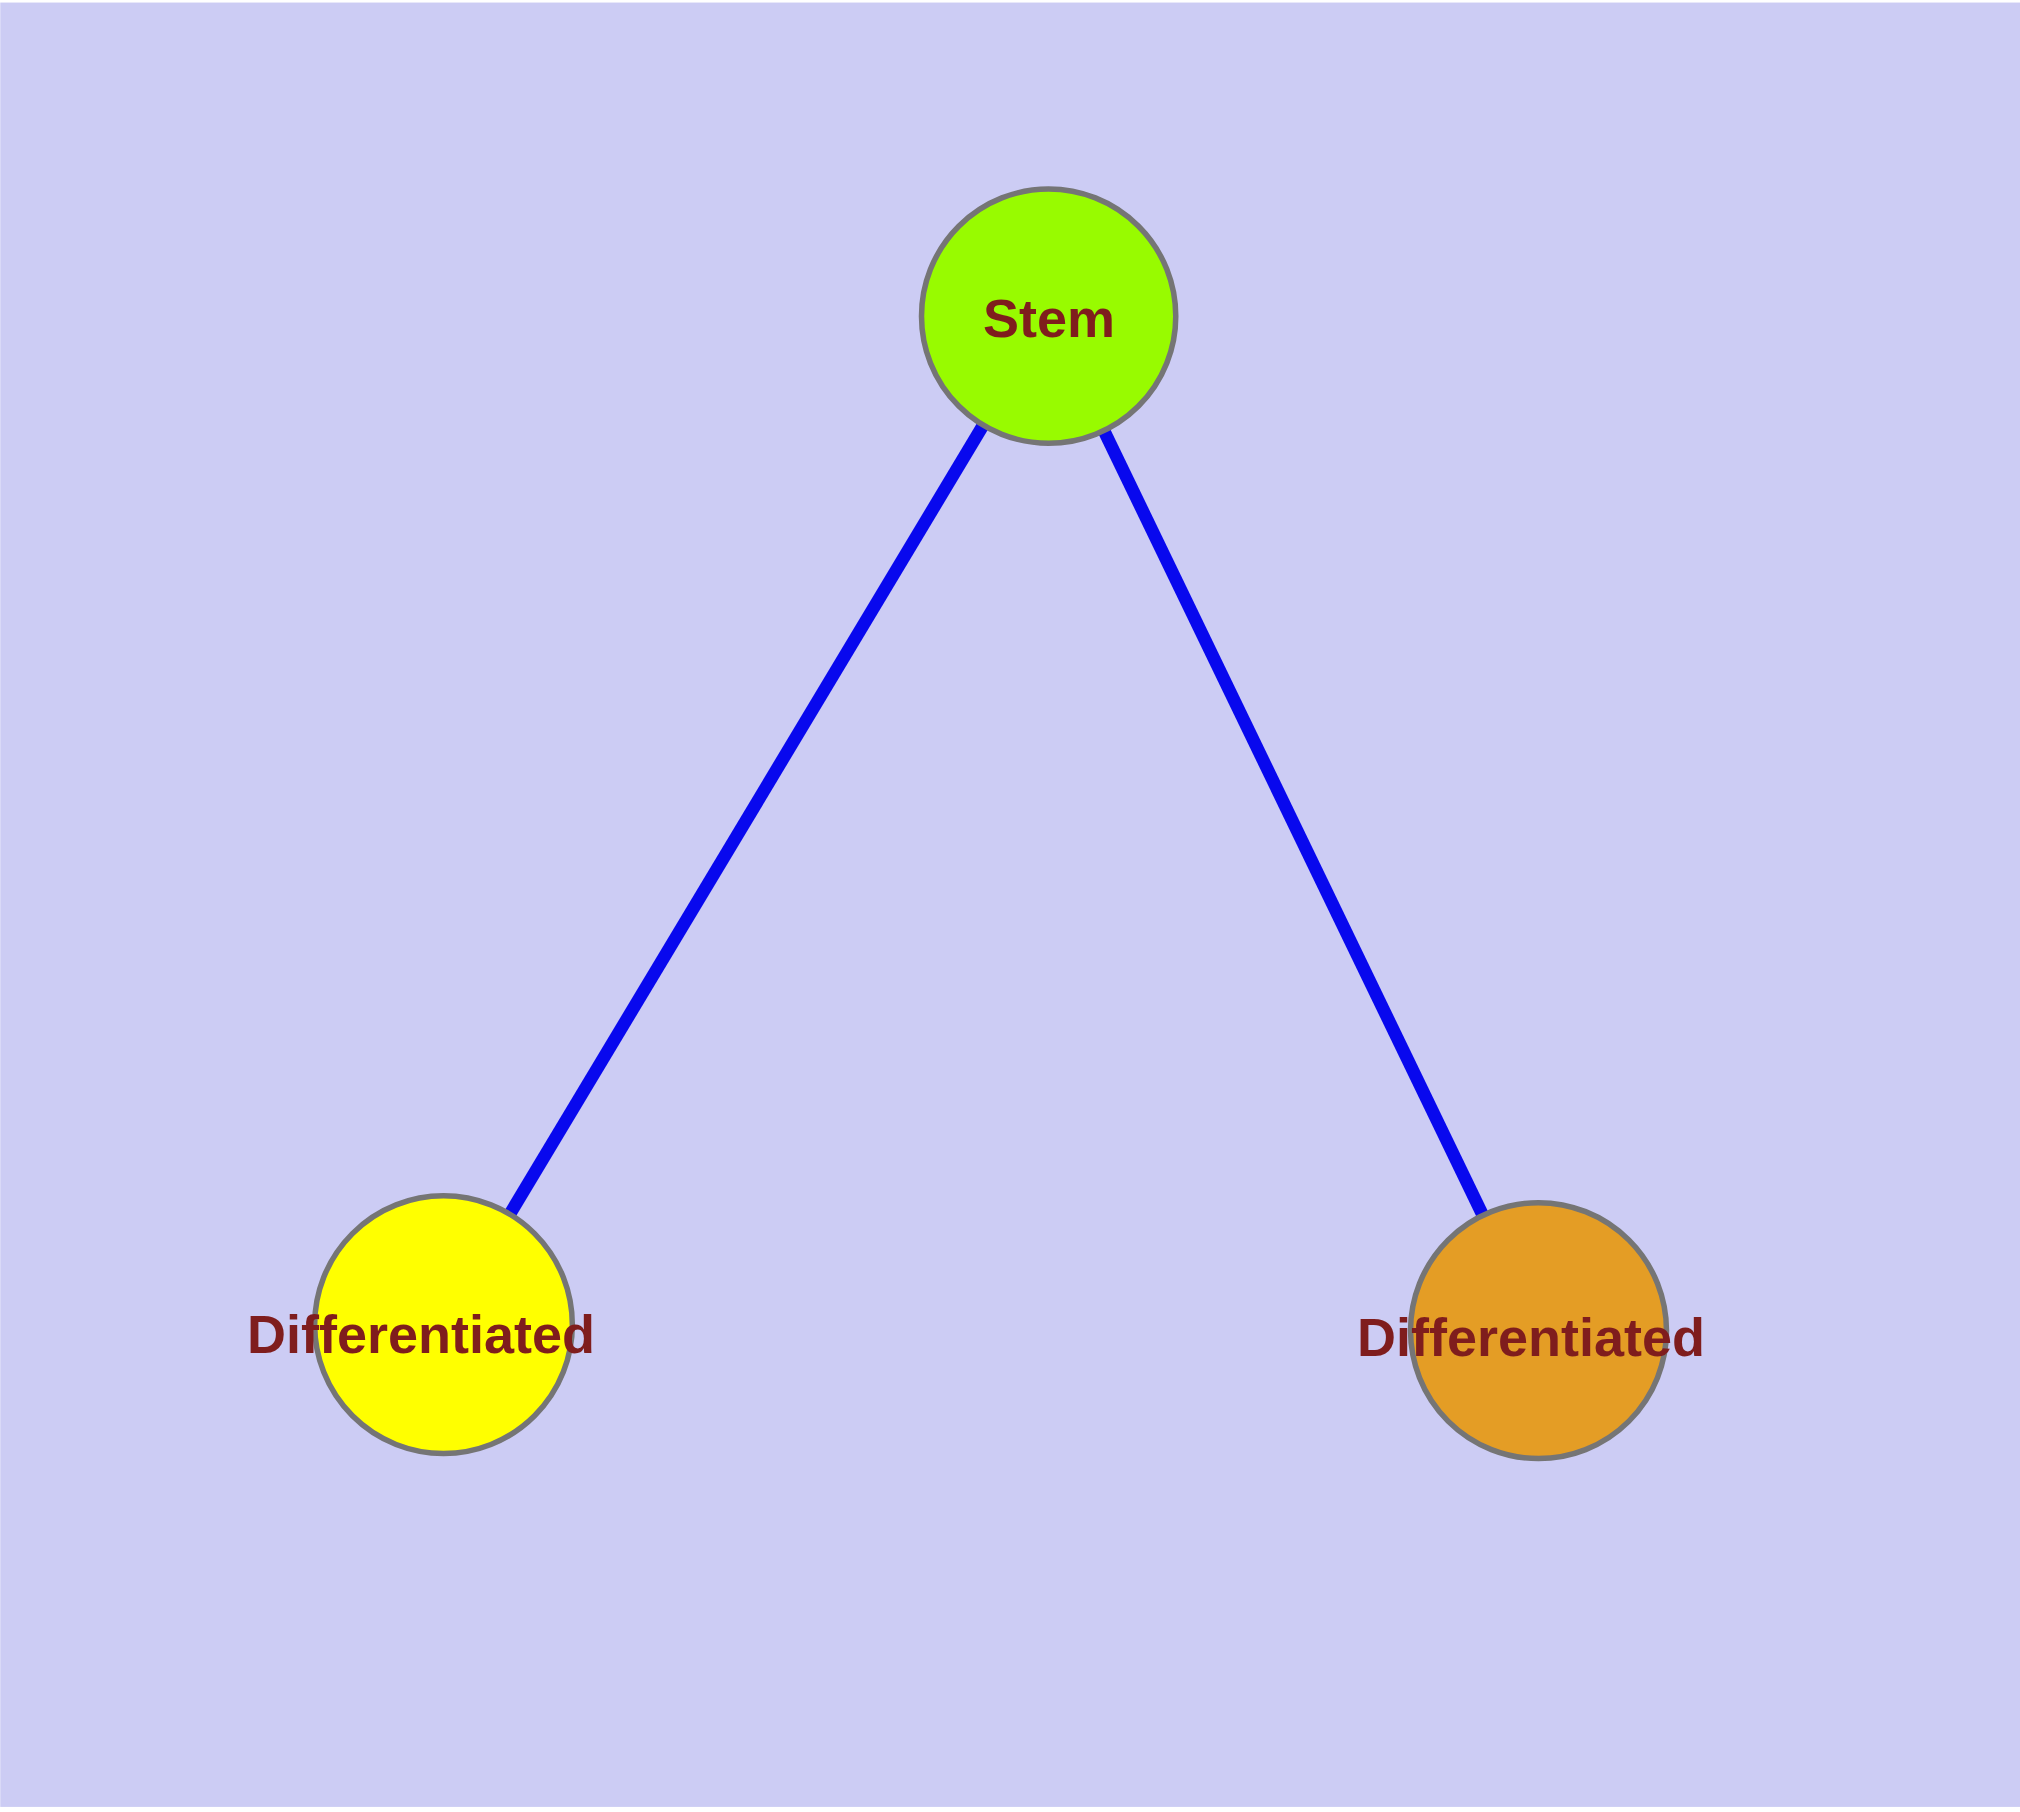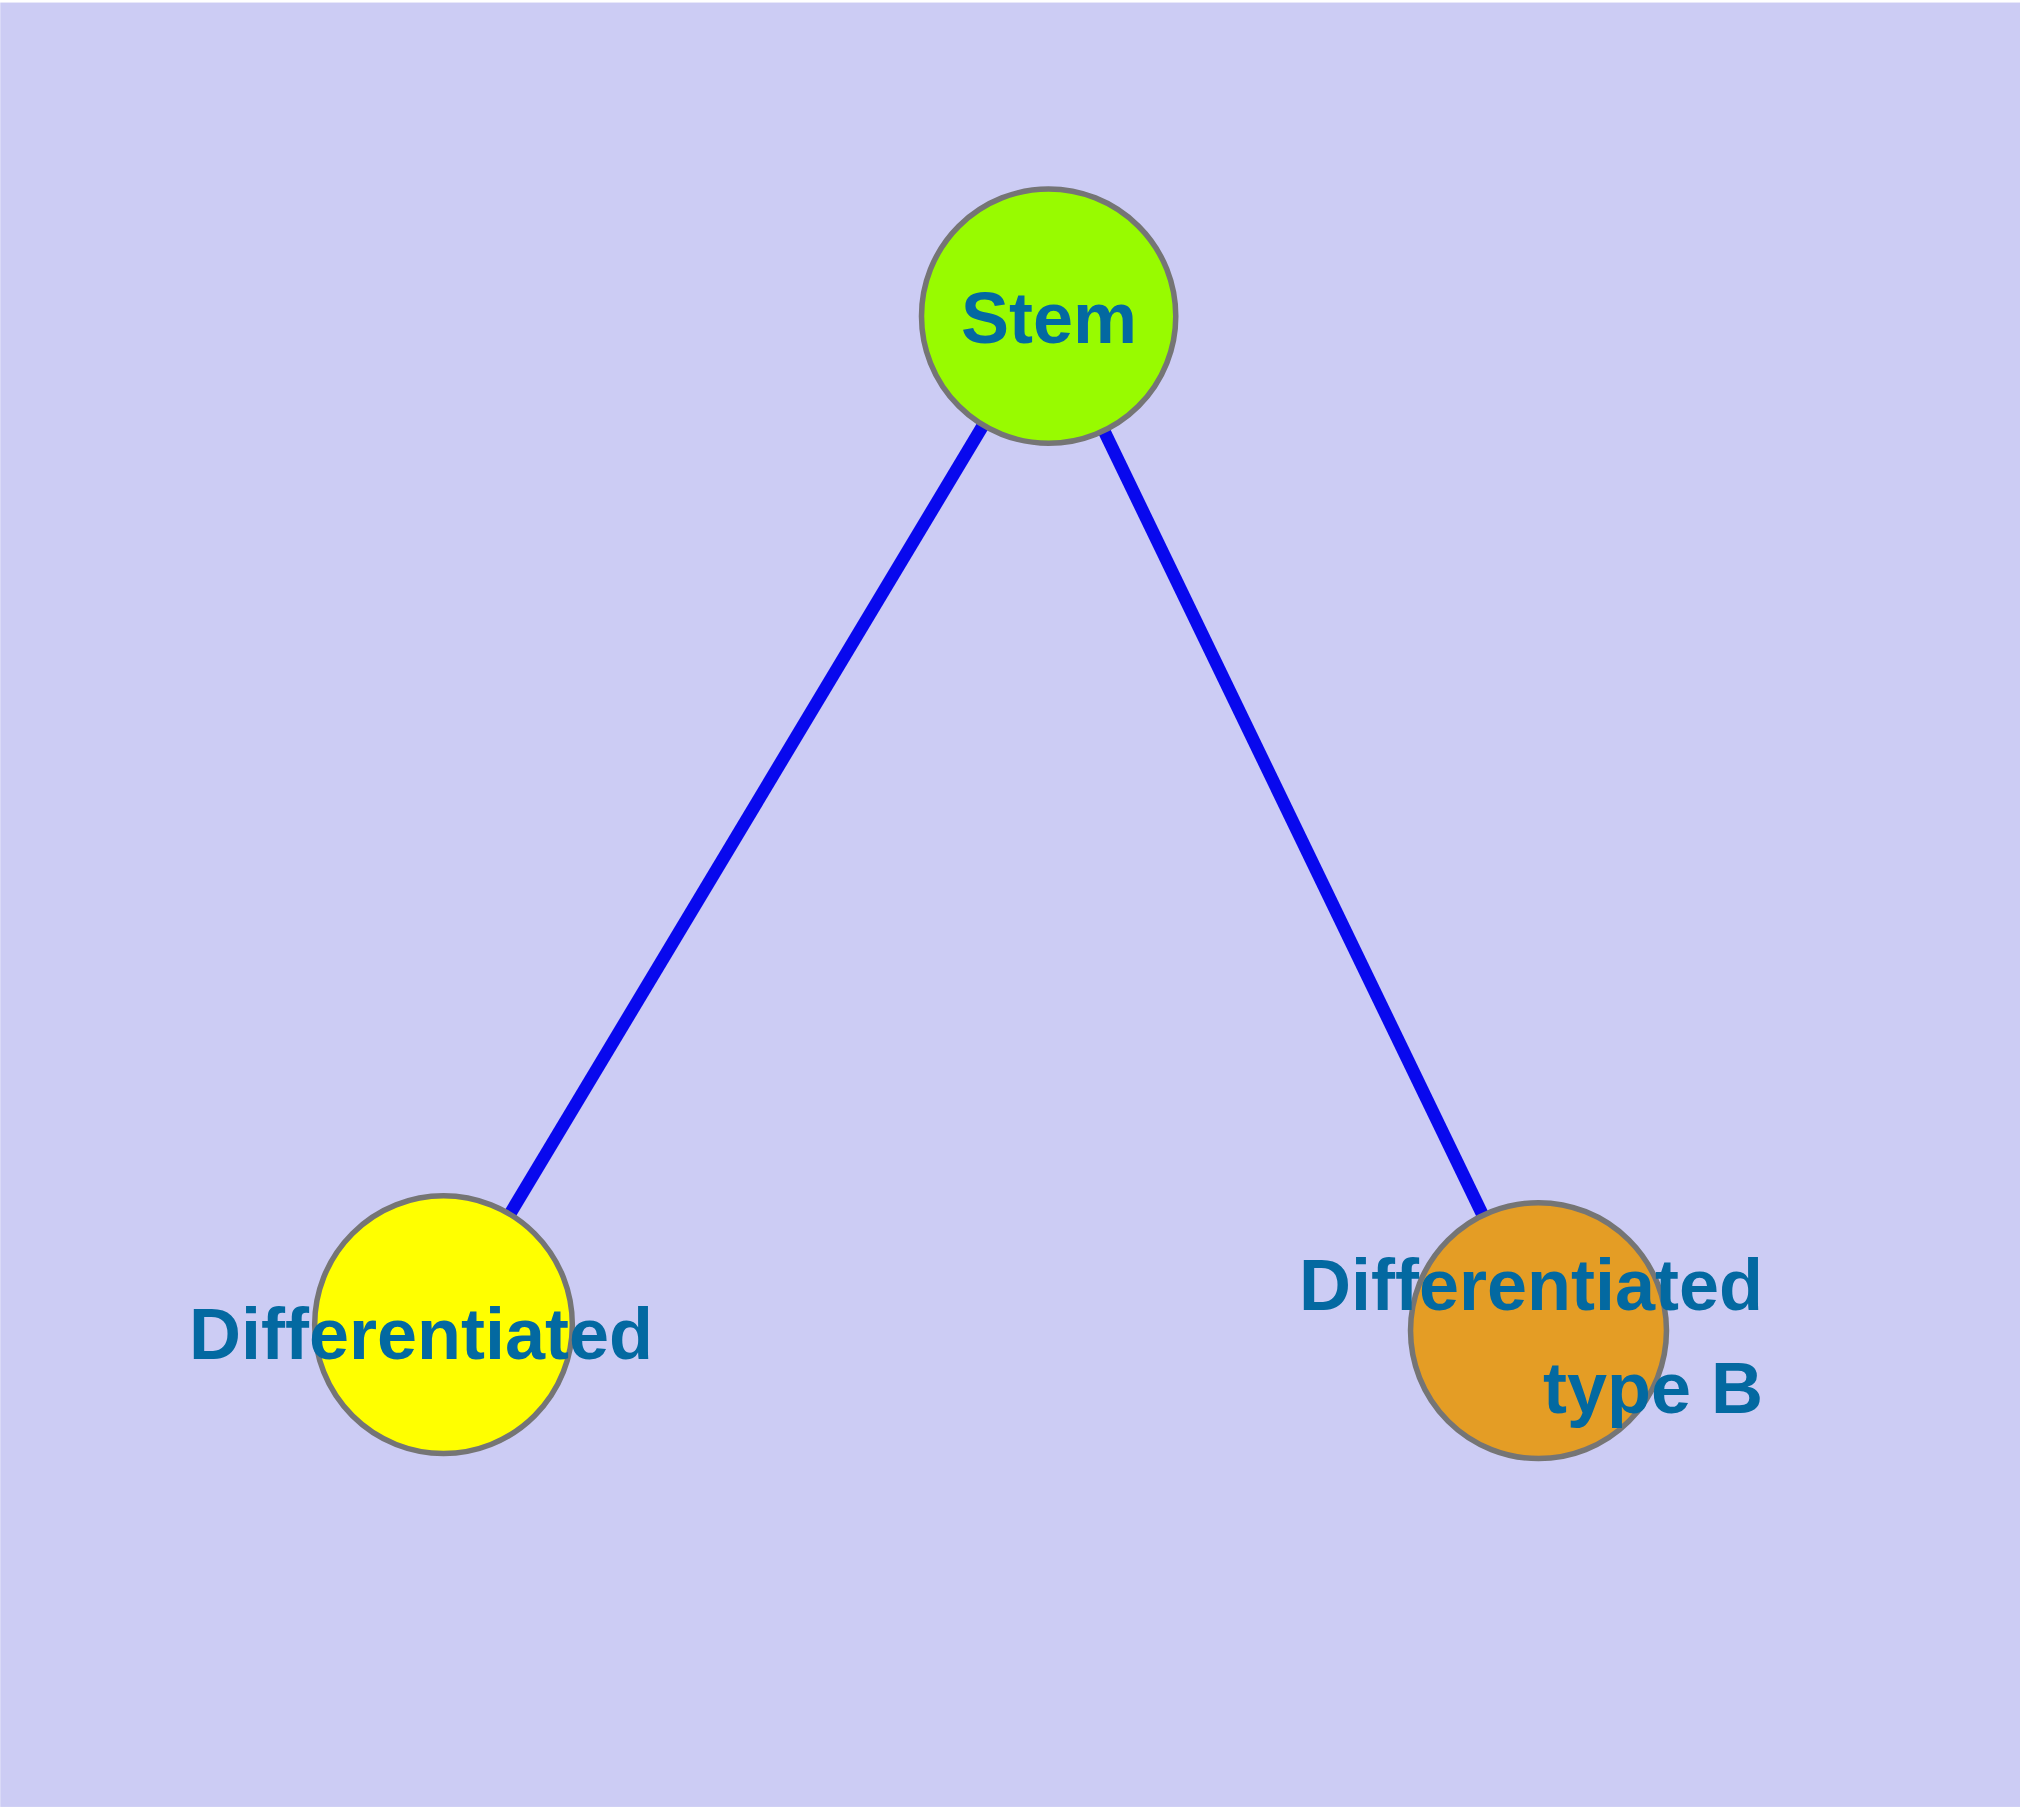--- a/index.html
+++ b/index.html
@@ -26,24 +26,24 @@
   .edge {
     stroke-width: 15px;
     fill: none;
   }
   .node {
     stroke-width: 6.5px;
   }
   .label {
     position: absolute;
     transform: translate(-50%, -50%);
-    text-align: right;
-    color: #0369a1;
+    text-align: center;
+    color: #7f1d1d;
     font-weight: 700;
-    font-size: 72px;
+    font-size: 54px;
     line-height: 103px;
     white-space: nowrap;
     letter-spacing: 0px;
   }
   .label .line {
     display: block;
   }
   .label-stem { left: 1049px; top: 318px; }
   .label-a    { left: 421px;  top: 1334px; }
   .label-b    { left: 1531px; top: 1337px; }
@@ -68,17 +68,16 @@
   <div class="label label-stem">
     <span class="line">Stem</span>
   </div>
 
   <div class="label label-a">
     <span class="line">Differentiated</span>
   </div>
 
   <div class="label label-b">
     <span class="line">Differentiated</span>
-    <span class="line">type B</span>
   </div>
 
 </div>
 
 
 </body></html>

